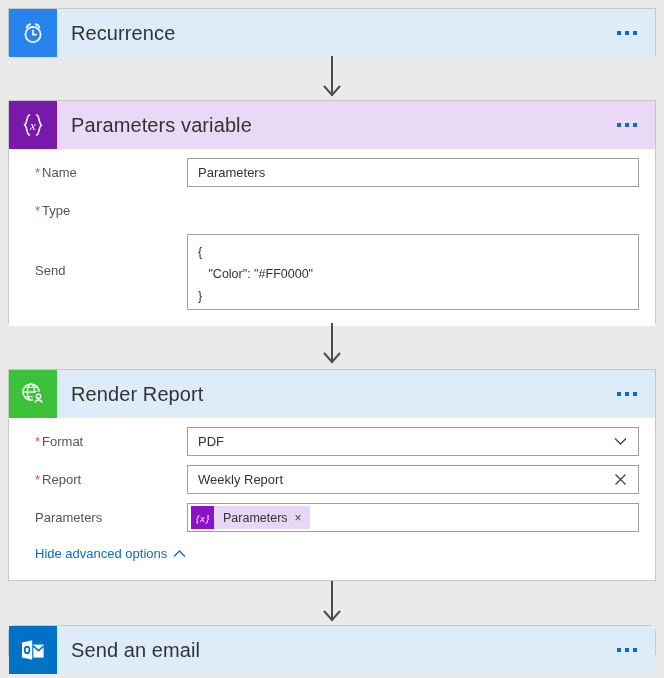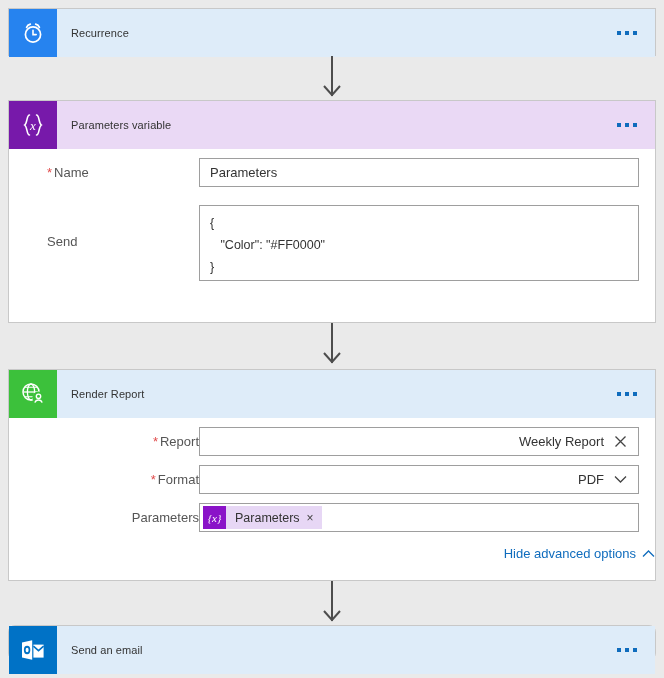--- a/index.html
+++ b/index.html
@@ -47,21 +47,21 @@
     display: flex;
     align-items: center;
     justify-content: center;
   }
   .icon-blue   { background: #2683ef; }
   .icon-purple { background: #7719aa; }
   .icon-green  { background: #3cc13b; }
   .icon-outlook{ background: #0072c6; }
 
   .card-title {
-    font-size: 11px;
+    font-size: 20px;
     color: #333333;
     padding-left: 14px;
     letter-spacing: .1px;
     white-space: nowrap;
   }
   .ellipsis {
     position: absolute;
     right: 18px;
     top: 50%;
     transform: translateY(-50%);
@@ -70,21 +70,21 @@
   }
   .ellipsis i {
     display: block;
     width: 4px;
     height: 4px;
     background: #0f6cbd;
   }
 
   
   .card-body {
-    padding: 0 0 0 16px;
+    padding: 0 0 0 4px;
     background: #ffffff;
   }
   .row {
     display: flex;
     align-items: flex-start;
     padding: 9px 16px 0 22px;
   }
   .row .label {
     width: 152px;
     flex: 0 0 152px;
@@ -184,21 +184,21 @@
     padding-right: 8px;
     line-height: 1;
     cursor: pointer;
   }
 
   
   .adv-link {
     display: inline-flex;
     align-items: center;
     gap: 6px;
-    margin: 14px 0 0 36px;
+    margin: 14px 0 0 22px;
     color: #0f6cbd;
     font-size: 13px;
     cursor: pointer;
   }
   .pad-bottom { height: 16px; }
 
   
   .connector {
     position: absolute;
     left: 332px;
@@ -269,20 +269,23 @@
       <div class="row">
         <div class="label">
           <span class="req">*</span><span>Name</span>
         </div>
         <div class="field">
           <div class="input" title="Enter the variable name">Parameters</div>
         </div>
       </div>
 
       <div class="row">
+        <div class="label">
+          <span class="req">*</span><span>Type</span>
+        </div>
       </div>
 
       <div class="row tall">
         <div class="label">
           <span>Send</span>
         </div>
         <div class="field">
           <div class="textarea" title="Enter initial value">{
    "Color": "#FF0000"
 }</div>
@@ -293,21 +296,21 @@
     </div>
   </div>
 
   <div class="connector" style="top:323px;height:40px;"></div>
   <div class="arrowhead" style="top:352px;">
     <svg width="18" height="12" viewBox="0 0 18 12">
         <path d="M1 1 L9 10 L17 1" fill="none" stroke="#4d4d4d" stroke-width="2"></path>
       </svg>
   </div>
 
-  <div class="card" style="top:369px;height:212px;text-align:right;">
+  <div class="card" style="top:369px;height:212px;">
     <div class="card-header blue">
       <div class="card-icon icon-green">
         <svg class="glyph" width="30" height="28" viewBox="0 0 30 28">
           <circle cx="13" cy="12" r="8" fill="none" stroke="#ffffff" stroke-width="1.5"></circle>
           <ellipse cx="13" cy="12" rx="3.6" ry="8" fill="none" stroke="#ffffff" stroke-width="1.3"></ellipse>
           <path d="M5.3 12 H20.7" fill="none" stroke="#ffffff" stroke-width="1.3"></path>
           <path d="M6.6 7.3 H19.4 M6.6 16.7 H19.4" fill="none" stroke="#ffffff" stroke-width="1.1"></path>
           <circle cx="20.5" cy="17.6" r="6.2" fill="#3cc13b"></circle>
           <circle cx="20.5" cy="16.3" r="2.2" fill="none" stroke="#ffffff" stroke-width="1.4"></circle>
           <path d="M16.9 22.6 A3.8 3.8 0 0 1 24.1 22.6" fill="none" stroke="#ffffff" stroke-width="1.4"></path>
@@ -317,41 +320,41 @@
       <div class="ellipsis">
           <i></i>
           <i></i>
           <i></i>
         </div>
     </div>
     <div class="card-body">
 
       <div class="row">
         <div class="label">
+          <span class="req">*</span><span>Format</span>
+        </div>
+        <div class="field">
+          <div class="input" title="Select a format">PDF</div>
+          <span class="affix">
+            <svg class="glyph" width="13" height="9" viewBox="0 0 13 9">
+                <path d="M1 1.5 L6.5 7 L12 1.5" fill="none" stroke="#444444" stroke-width="1.3"></path>
+              </svg>
+          </span>
+        </div>
+      </div>
+
+      <div class="row">
+        <div class="label">
           <span class="req">*</span><span>Report</span>
         </div>
         <div class="field">
           <div class="input" title="Select a report">Weekly Report</div>
           <span class="affix">
             <svg class="glyph" width="13" height="13" viewBox="0 0 13 13">
                 <path d="M1.5 1.5 L11.5 11.5 M11.5 1.5 L1.5 11.5" fill="none" stroke="#444444" stroke-width="1.3"></path>
-              </svg>
-          </span>
-        </div>
-      </div>
-
-      <div class="row">
-        <div class="label">
-          <span class="req">*</span><span>Format</span>
-        </div>
-        <div class="field">
-          <div class="input" title="Select a format">PDF</div>
-          <span class="affix">
-            <svg class="glyph" width="13" height="9" viewBox="0 0 13 9">
-                <path d="M1 1.5 L6.5 7 L12 1.5" fill="none" stroke="#444444" stroke-width="1.3"></path>
               </svg>
           </span>
         </div>
       </div>
 
       <div class="row">
         <div class="label">
           <span>Parameters</span>
         </div>
         <div class="field">

